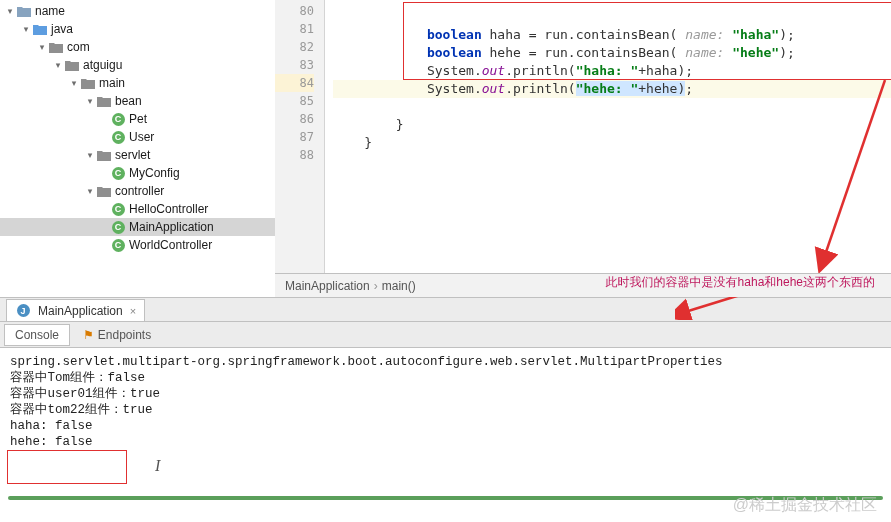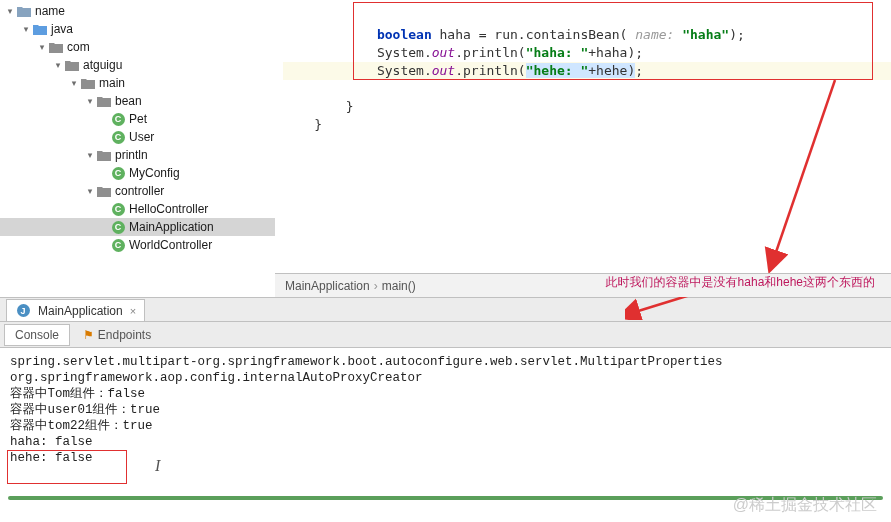--- a/index.html
+++ b/index.html
@@ -115,21 +115,21 @@
         </span>
         <span class="lbl">User</span>
       </div>
     <div class="node" style="padding-left:84px">
         <span class="tw">▾</span>
         <span class="ico fld">
           <svg viewBox="0 0 14 12">
             <path fill="#8f8f8f" d="M0 2h5l1 1h8v9H0z"></path>
           </svg>
         </span>
-        <span class="lbl">println</span>
+        <span class="lbl">servlet</span>
       </div>
     <div class="node" style="padding-left:110px">
         <span class="ico">
           <span class="cls">C</span>
         </span>
         <span class="lbl">MyConfig</span>
       </div>
     <div class="node" style="padding-left:84px">
         <span class="tw">▾</span>
         <span class="ico fld">
@@ -153,23 +153,35 @@
       </div>
     <div class="node" style="padding-left:110px">
         <span class="ico">
           <span class="cls">C</span>
         </span>
         <span class="lbl">WorldController</span>
       </div>
   </div>
 
   <div class="editor">
+    <div class="gut">
+      <div>80</div>
+      <div>81</div>
+      <div>82</div>
+      <div>83</div>
+      <div class="hl">84</div>
+      <div>85</div>
+      <div>86</div>
+      <div>87</div>
+      <div>88</div>
+    </div>
     <div class="code">
       <div class="cl"></div>
       <div class="cl">            <span class="kw">boolean</span> <span>haha</span><span> = </span><span>run</span><span>.containsBean(</span><span class="hint"> name: </span><span class="str">"haha"</span><span>);</span></div>
+      <div class="cl">            <span class="kw">boolean</span> <span>hehe</span><span> = </span><span>run</span><span>.containsBean(</span><span class="hint"> name: </span><span class="str">"hehe"</span><span>);</span></div>
       <div class="cl">            <span>System.</span><span class="fld2">out</span><span>.println(</span><span class="str">"haha: "</span><span>+</span><span>haha</span><span>);</span></div>
       <div class="cl hl">            <span>System.</span><span class="fld2">out</span><span>.println(</span><span style="background:#cfe6ff"><span class="str">"hehe: "</span><span>+</span><span>hehe</span>)</span>;</div>
       <div class="cl"></div>
       <div class="cl">        <span>}</span></div>
       <div class="cl">    <span>}</span></div>
       <div class="red-box"></div>
       <svg class="arrow-svg" viewBox="0 0 250 240">
         <defs>
             <marker id="ah" markerWidth="12" markerHeight="12" refX="2" refY="5" orient="auto">
               <path d="M0,0 L10,5 L0,10 z" fill="#e03030"></path>
@@ -203,21 +215,20 @@
       <span>Console</span>
     </div>
   <div class="stab">
       <span style="color:#d97b00">⚑</span>
       <span>Endpoints</span>
     </div>
 </div>
 
 <div class="console">
   <div class="row">spring.servlet.multipart-org.springframework.boot.autoconfigure.web.servlet.MultipartProperties</div>
-  <div class="row">org.springframework.aop.config.internalAutoProxyCreator</div>
   <div class="row">容器中Tom组件：false</div>
   <div class="row">容器中user01组件：true</div>
   <div class="row">容器中tom22组件：true</div>
   <div class="row">haha: false</div>
   <div class="row">hehe: false</div>
   <div class="out-box"></div>
   <span class="cursor">I</span>
 </div>
 <div class="status"></div>
 <div class="wm">@稀土掘金技术社区</div>

